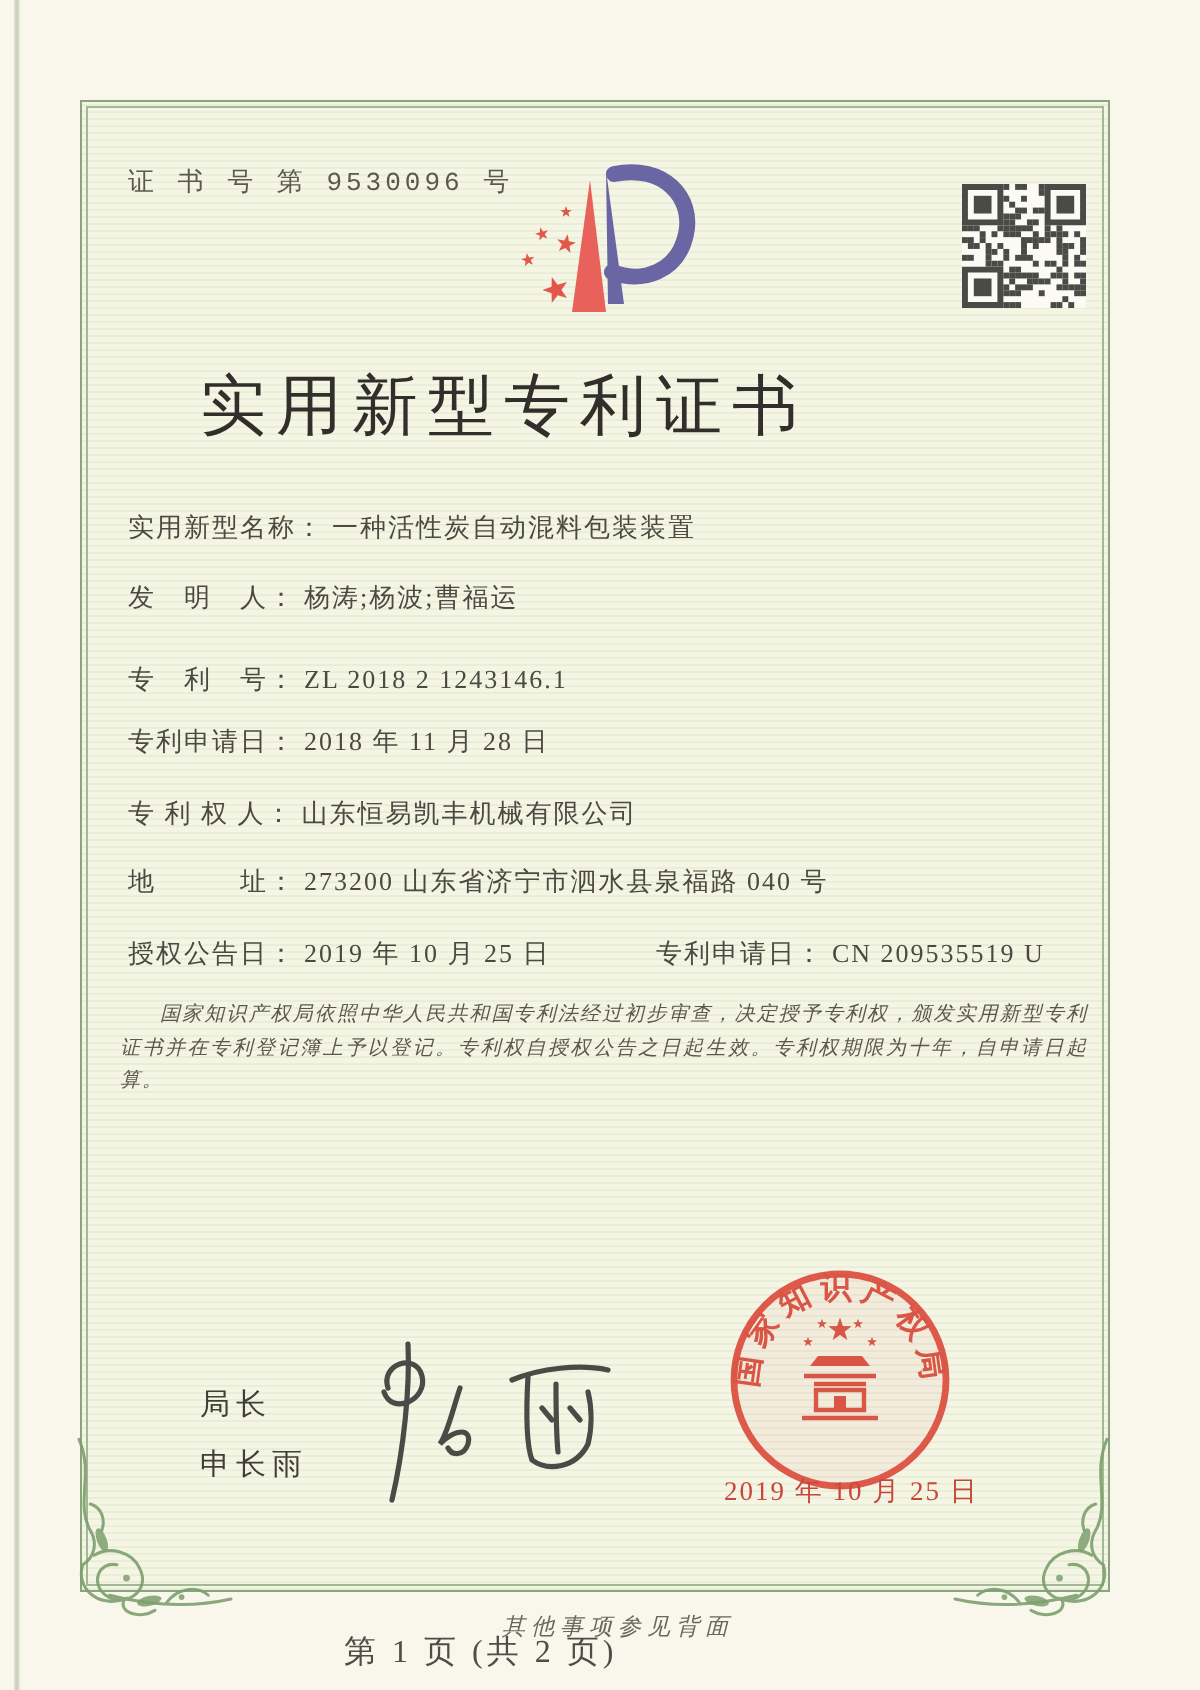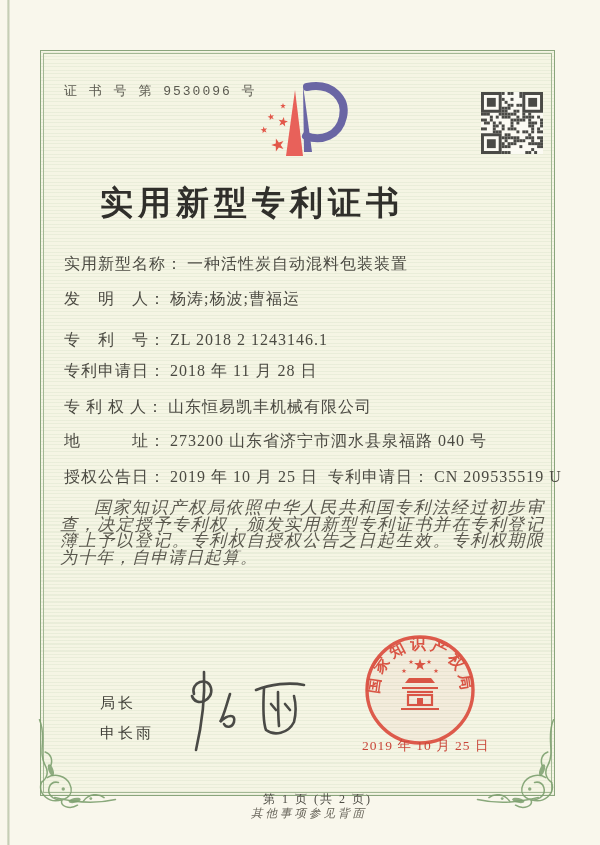--- a/index.html
+++ b/index.html
@@ -20,38 +20,38 @@
       #f5f5e4;
     box-sizing:border-box;
   }
   .frame::before{content:"";position:absolute;inset:2px;border:1px solid #a3b894;pointer-events:none;}
   .abs{position:absolute;}
   .cert-no{left:64px;top:82px;font-size:13px;letter-spacing:2px;color:#5a594f;font-family:Liberation Mono, monospace;}
   .logo{left:252px;top:74px;width:150px;height:112px;}
   .qr{left:481px;top:92px;width:62px;height:62px;}
   .title{
     left:40px;top:181px;width:424px;text-align:center;
-    font-size:33px;font-weight:bold;letter-spacing:5px;color:#302f2b;
+    font-size:33px;font-weight:normal;letter-spacing:5px;color:#302f2b;
   }
-  .row{left:64px;font-size:16px;letter-spacing:1px;line-height:18px;white-space:nowrap;color:#4b4a42;text-align:right;}
+  .row{left:64px;font-size:13px;letter-spacing:1px;line-height:18px;white-space:nowrap;color:#4b4a42;text-align:right;}
   .row .lbl{margin-right:4px;}
   .r0{top:255px}.r1{top:290px}.r2{top:331px}.r3{top:362px}.r4{top:398px}.r5{top:432px}
   .r6{top:468px}
   .r7{top:468px;left:328px;}
-  .paras{left:60px;top:500px;width:484px;font-size:17px;line-height:16.5px;
+  .paras{left:60px;top:500px;width:484px;font-size:10px;line-height:16.5px;
     color:#5a584e;text-align:justify;font-style:italic;letter-spacing:1px;}
   .paras p{margin:0;text-indent:2em;}
   .signer{left:100px;top:688px;font-size:15px;letter-spacing:3px;color:#3f3e37;line-height:30px;}
   .signature{left:178px;top:664px;width:140px;height:92px;}
   .seal{left:360px;top:630px;width:120px;height:120px;}
   .seal-date{left:362px;top:737px;font-size:13.5px;color:#c9473a;letter-spacing:1px;white-space:nowrap;}
   .flourish{width:95px;height:95px;}
   .fl-left{left:30px;top:714px;}
   .fl-right{left:468px;top:714px;transform:scaleX(-1);}
-  .page-num{left:172px;top:791px;width:200px;text-align:right;font-size:12px;color:#4f4e46;letter-spacing:2px;}
+  .page-num{left:172px;top:816px;width:200px;text-align:left;font-size:16px;color:#4f4e46;letter-spacing:2px;}
   .footer-note{left:167px;top:806px;width:200px;text-align:right;font-size:11.5px;
     color:#6a675c;letter-spacing:3px;font-style:italic;}
 </style>
 </head>
 <body>
 
 <div class="page-edge"></div>
 
 <div class="frame"></div>
 

